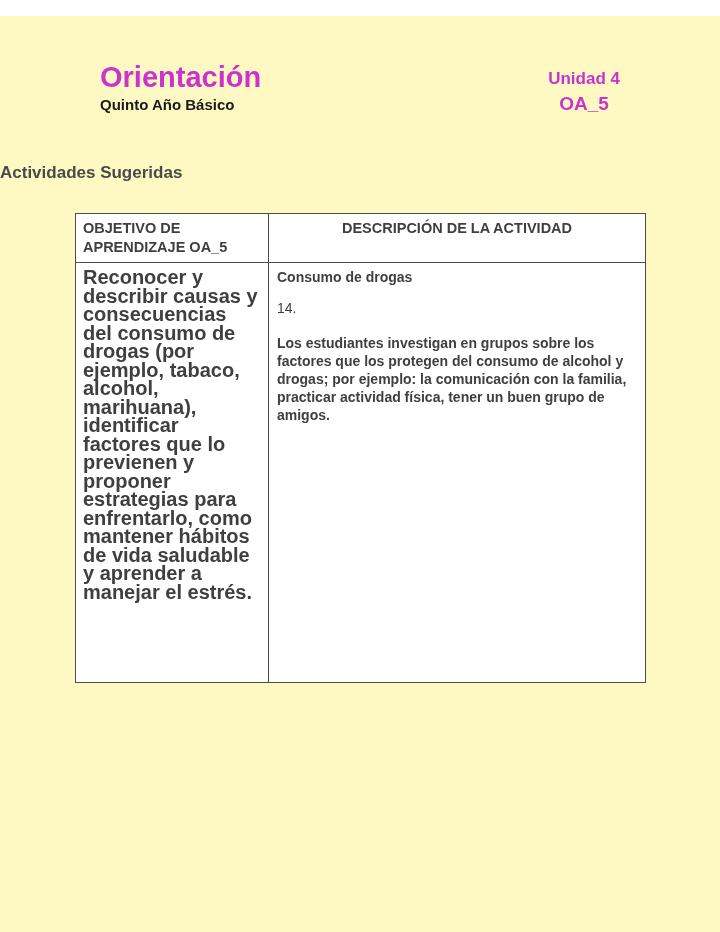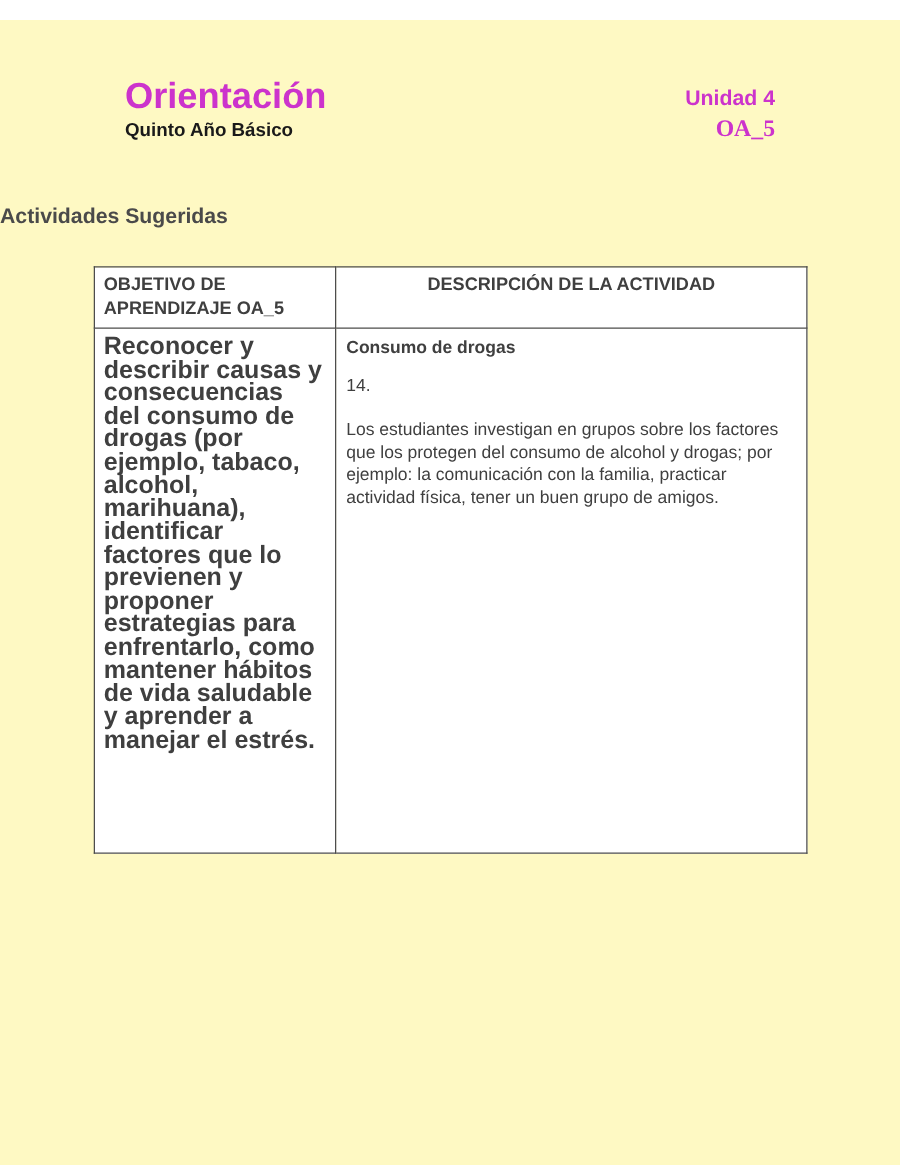--- a/index.html
+++ b/index.html
@@ -35,34 +35,33 @@
     color: var(--accent-magenta);
     line-height: 1.15;
   }
   .grade-subtitle {
     font-size: 15px;
     font-weight: bold;
     color: var(--text-near-black);
     margin-top: 2px;
   }
   .header-right {
-    text-align: right;
+    text-align: center;
     padding-top: 8px;
   }
   .unit-label {
     font-size: 17px;
     font-weight: bold;
     color: var(--accent-magenta);
   }
   .oa-label {
     font-size: 19px;
     font-weight: bold;
     color: var(--accent-magenta);
     margin-top: 4px;
-    font-family: Liberation Serif, serif;
   }
   .section-title {
     position: absolute;
     top: 147px;
     left: 0;
     right: 0;
     text-align: left;
     font-size: 17px;
     font-weight: bold;
     color: var(--title-gray);
@@ -100,21 +99,21 @@
     line-height: 18.5px;
     padding: 5px 9px 5px 7px;
   }
   td.activity-cell {
     font-size: 14px;
     line-height: 18px;
     padding: 5px 12px 5px 8px;
   }
   .activity-topic { font-weight: bold; }
   .activity-number { font-weight: normal; margin-top: 13px; }
-  .activity-description { margin-top: 17px; }
+  .activity-description { margin-top: 17px; font-weight: bold; }
 </style>
 </head>
 <body>
 
 <div class="page">
 
   <div class="doc-header">
     <div class="header-left">
       <div class="subject-title">Orientación</div>
       <div class="grade-subtitle">Quinto Año Básico</div>

